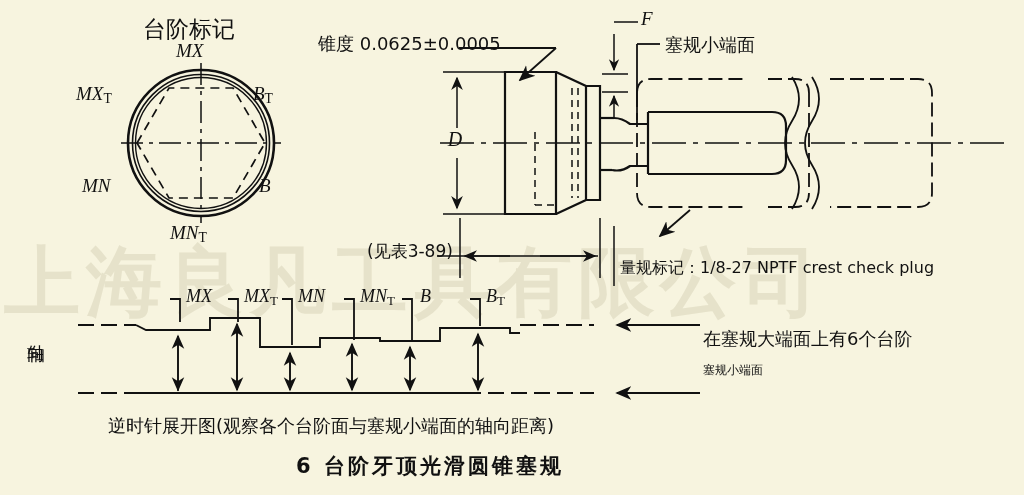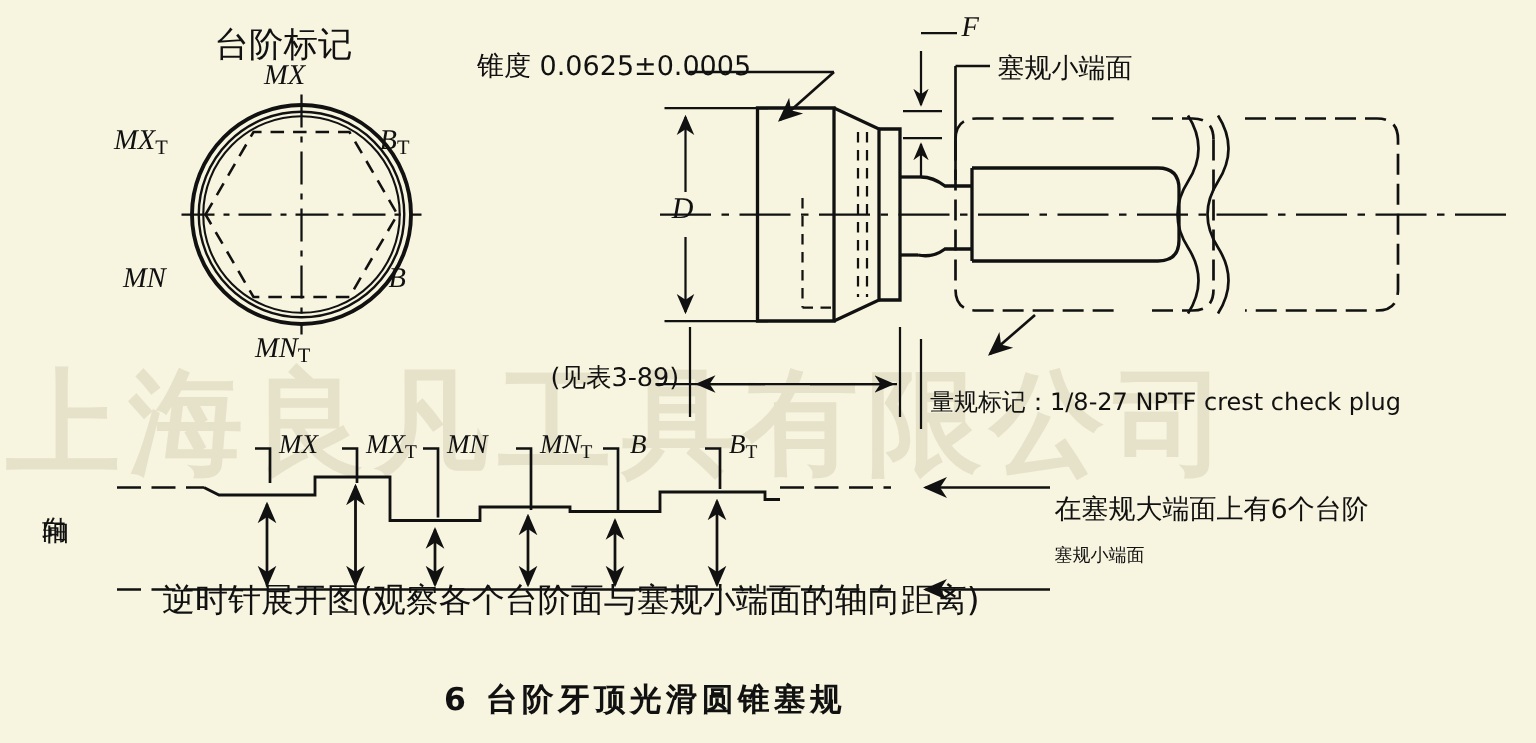--- a/index.html
+++ b/index.html
@@ -230,17 +230,17 @@
   </div>
   <div class="lbl it" style="left:420px;top:286px;font-size:18px;">
     <span>B</span><span class="sub"></span>
   </div>
   <div class="lbl it" style="left:486px;top:286px;font-size:18px;">
     <span>B</span><span class="sub">T</span>
   </div>
 
   <div class="lbl cn" style="left:703px;top:313px;font-size:18px;margin-top:14px;">在塞规大端面上有6个台阶</div>
   <div class="lbl cn" style="left:703px;top:362px;font-size:12px;">塞规小端面</div>
-  <div class="lbl cn" style="left:108px;top:385px;font-size:22px;">逆时针展开图(观察各个台阶面与塞规小端面的轴向距离)</div>
+  <div class="lbl cn" style="left:108px;top:414px;font-size:18px;">逆时针展开图(观察各个台阶面与塞规小端面的轴向距离)</div>
 
   <div class="lbl title" style="left:0;top:452px;width:860px;text-align:center;font-size:21px;">6 台阶牙顶光滑圆锥塞规</div>
 
 </div>
 
 </body></html>

